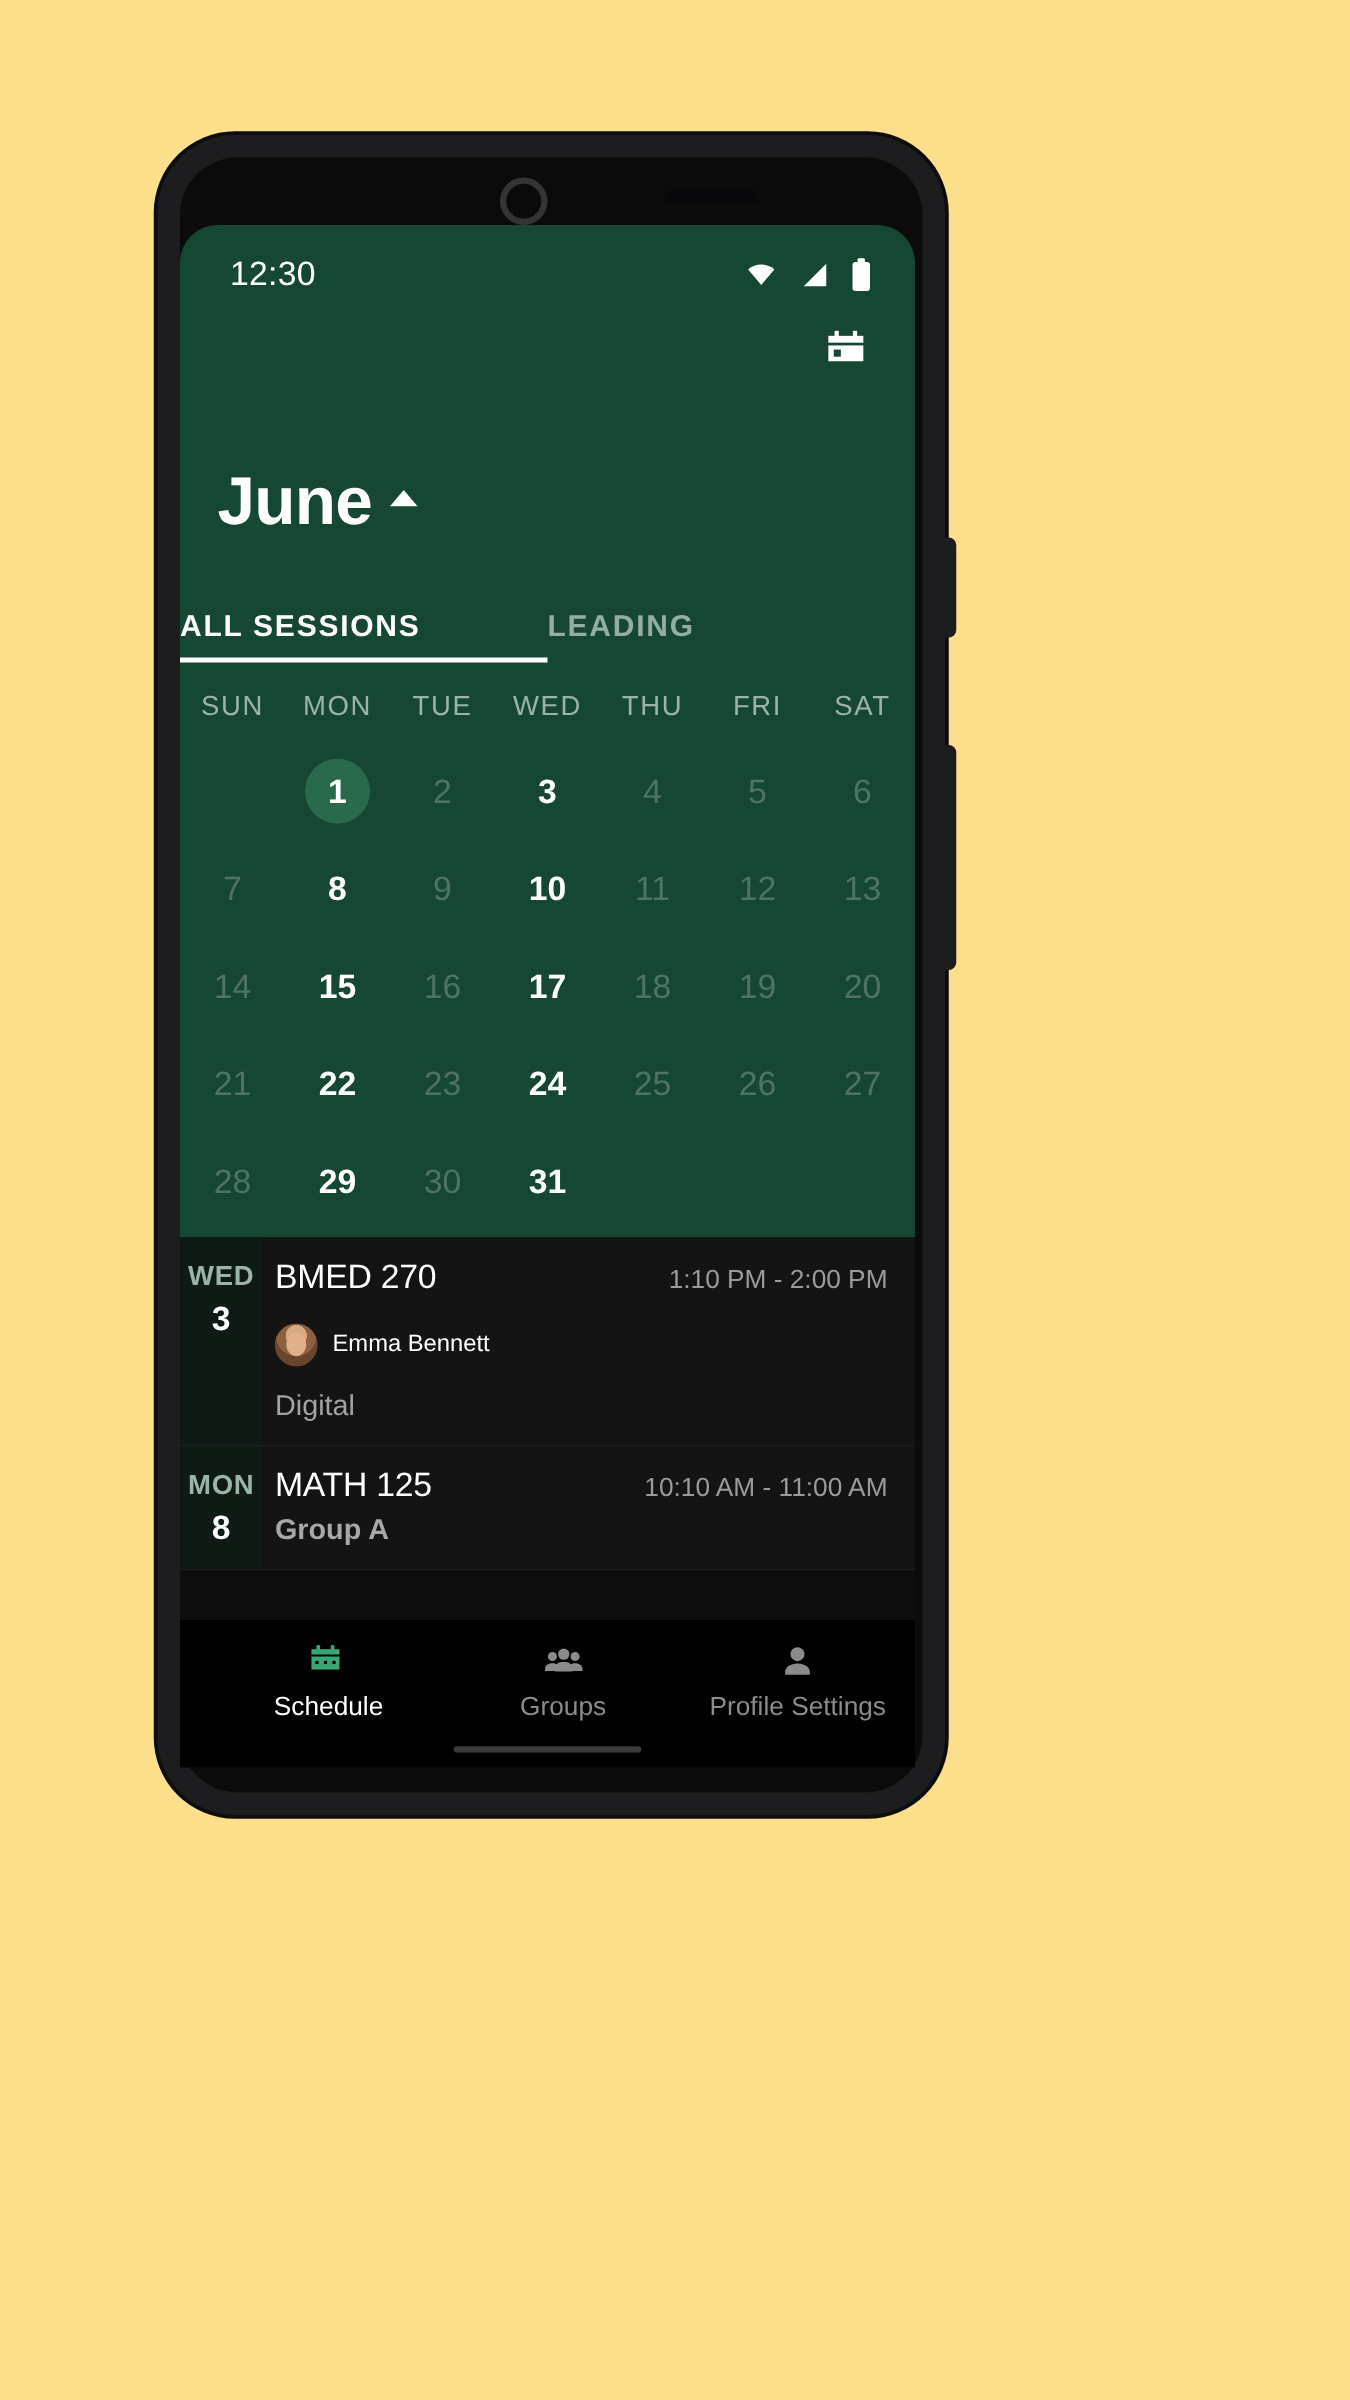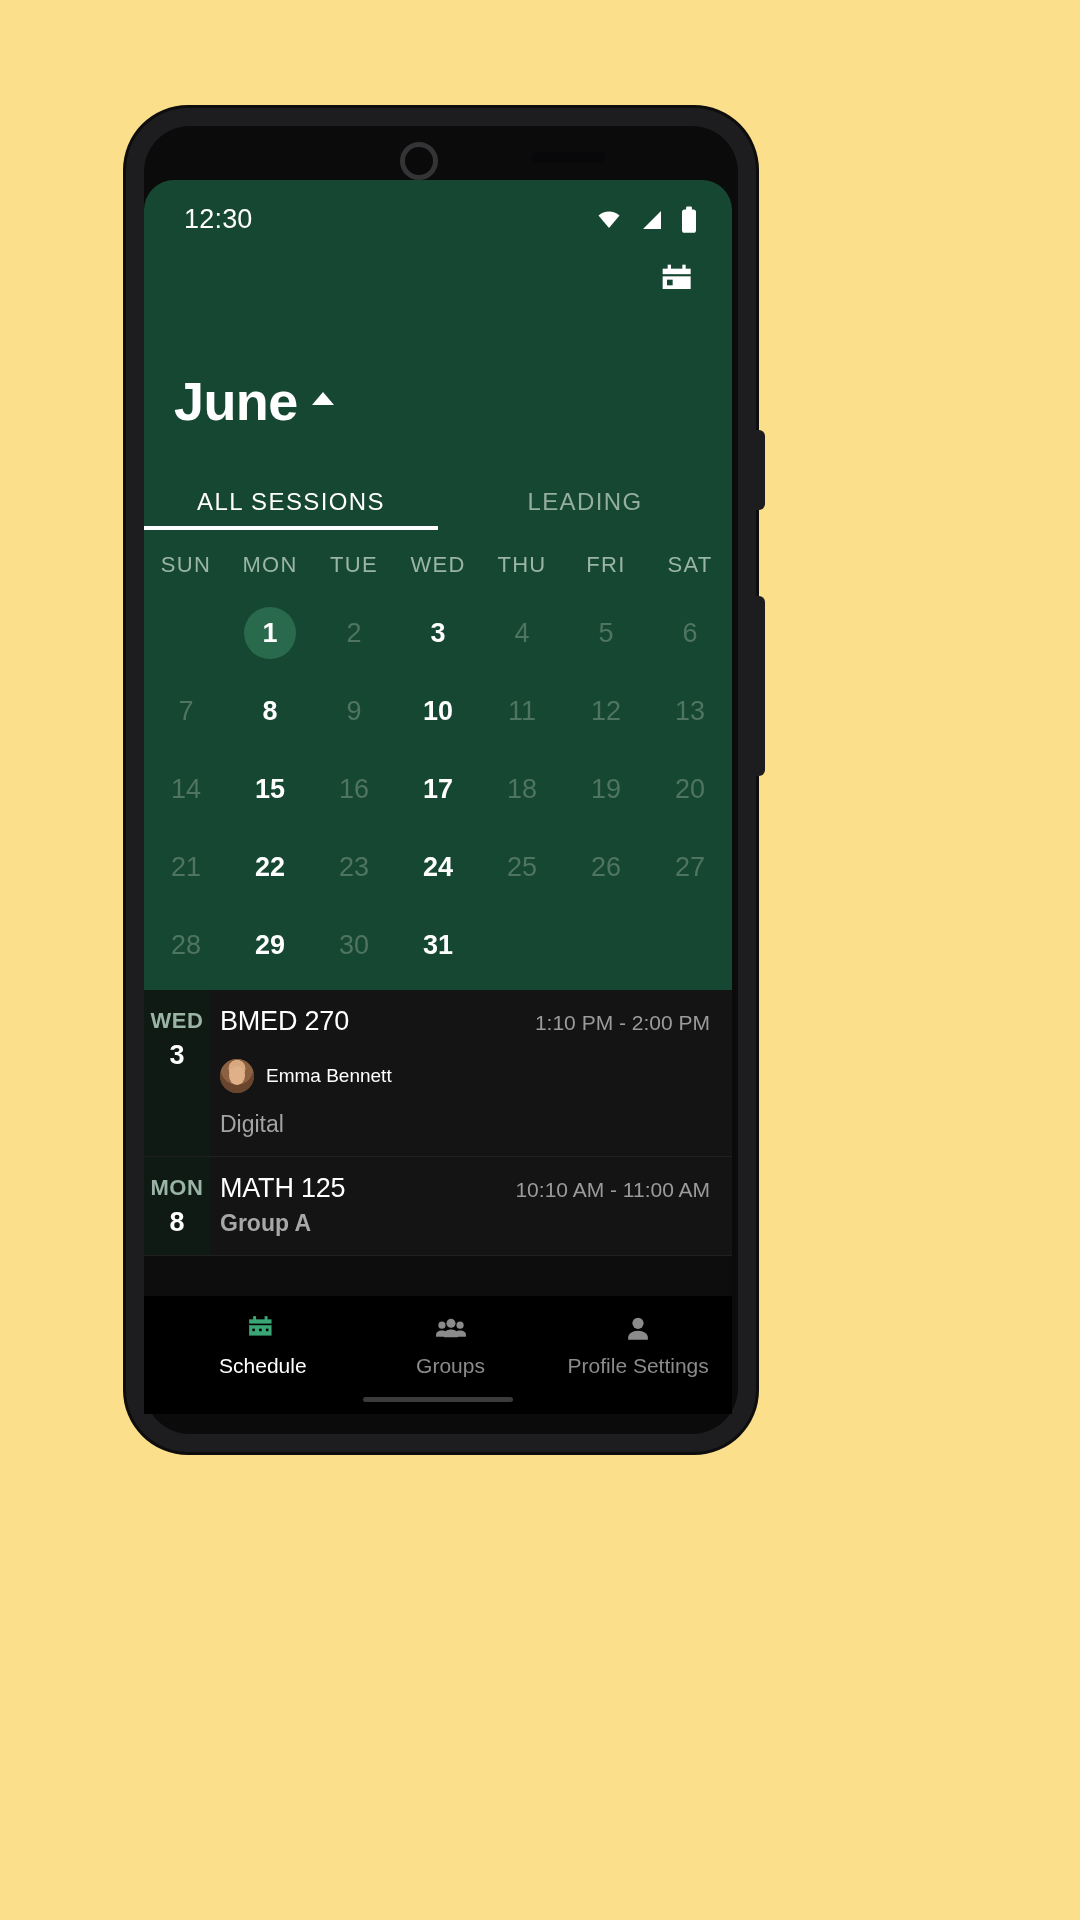--- a/index.html
+++ b/index.html
@@ -83,22 +83,22 @@
     width:0;height:0;border-left:11px solid transparent;border-right:11px solid transparent;
     border-bottom:13px solid #ffffff; margin-bottom:6px;
   }
 
   
   .tabs{
     position:absolute; left:0; top:290px; width:100%;
     display:flex;
   }
   .tab{
-    flex:1; text-align:center; padding:18px 0 22px;
-    font-size:24px; letter-spacing:1.4px; font-weight:400;
+    flex:1; text-align:left; padding:18px 0 22px;
+    font-size:24px; letter-spacing:1.4px; font-weight:700;
   }
   .tab.active{ color:#ffffff; }
   .tab.inactive{ color:#94ae9f; }
   .tab-underline{
     position:absolute; top:346px; left:0; width:294px; height:4px; background:#ffffff;
   }
 
   
   .cal{ position:absolute; left:0; top:360px; width:588px; }
   .cal-hdr, .cal-row{

